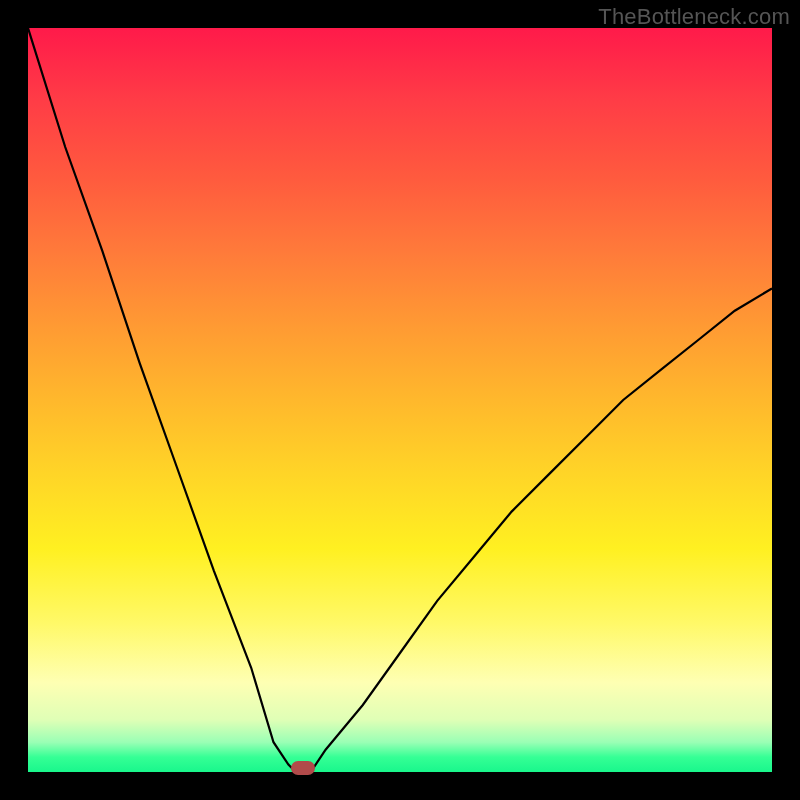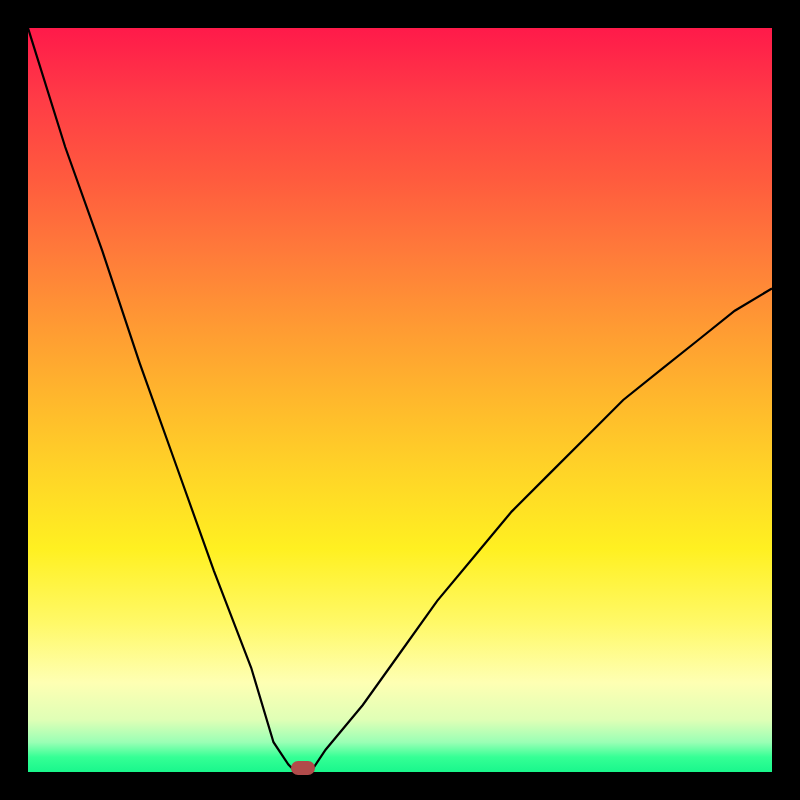--- a/index.html
+++ b/index.html
@@ -74,13 +74,14 @@
   <div class="plot-area">
 
     <svg class="curve" width="744" height="744" viewBox="0 0 744 744">
       <path id="curve-path" fill="none" stroke="#000" stroke-width="2.2" d="M0.0 0.0 L37.2 119.0 L74.4 223.2 L111.6 334.8 L148.8 439.0 L186.0 543.1 L223.2 639.8 L245.5 714.2 L260.4 736.6 L267.8 744.0 L275.3 744.0 L282.7 744.0 L297.6 721.7 L334.8 677.0 L372.0 625.0 L409.2 572.9 L446.4 528.2 L483.6 483.6 L520.8 446.4 L558.0 409.2 L595.2 372.0 L632.4 342.2 L669.6 312.5 L706.8 282.7 L744.0 260.4"></path>
     </svg>
 
     <div class="marker" id="marker" style="left: 275.28px; top: 740.28px;"></div>
 
   </div>
 
+  <div class="watermark">TheBottleneck.com</div>
 </div>
 
 </body></html>

